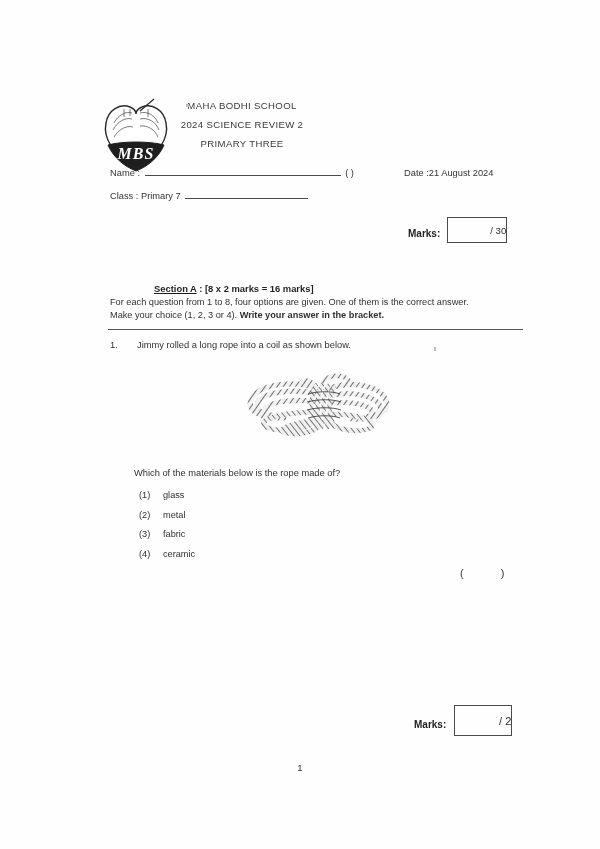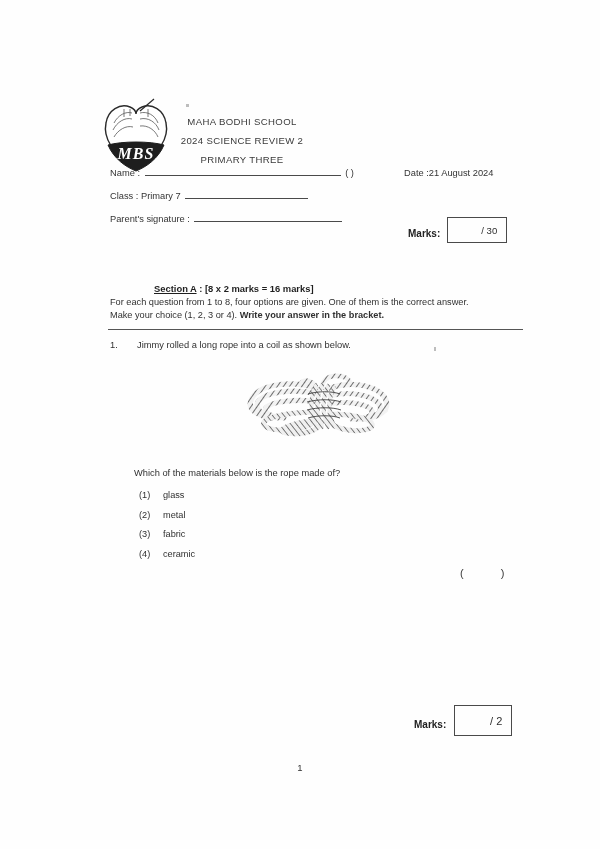--- a/index.html
+++ b/index.html
@@ -22,21 +22,20 @@
     background: #fefefe;
   }
 
   
   .header {
     position: absolute;
     left: 0;
     top: 96px;
     width: 484px;
     text-align: center;
-    margin-top: 16px;
   }
   .header-line {
     font-size: 9.6px;
     letter-spacing: 0.35px;
     line-height: 19px;
     color: #3a3a3a;
   }
 
   
   .logo {
@@ -103,21 +102,20 @@
     color: #222;
     margin-top: 7px;
   }
   .marks-box {
     border: 1px solid #4a4a4a;
     height: 26px;
     display: flex;
     align-items: center;
     justify-content: flex-end;
     box-sizing: border-box;
-    padding-right: 9px;
     font-size: 9.6px;
     color: #2e2e2e;
   }
   .marks-box.top { width: 60px; }
   .marks-box.bottom { width: 58px; height: 31px; font-size: 11px; }
 
   
   .section {
     position: absolute;
     left: 110px;
@@ -277,24 +275,20 @@
       <span class="fline" style="width:196px"></span>
       <span>(   )</span>
     </div>
 
     <div class="frow">
       <span class="flabel">Class : Primary 7</span>
       <span class="fline" style="width:123px"></span>
     </div>
 
 
-    <div class="frow">
-      <span class="flabel">Parent's signature :</span>
-      <span class="fline" style="width:148px"></span>
-    </div>
 
   </div>
 
   <div class="date">Date :21 August 2024</div>
 
   <div class="marks-top">
     <span class="marks-label">Marks:</span>
     <span class="marks-box top">/ 30</span>
   </div>
 

